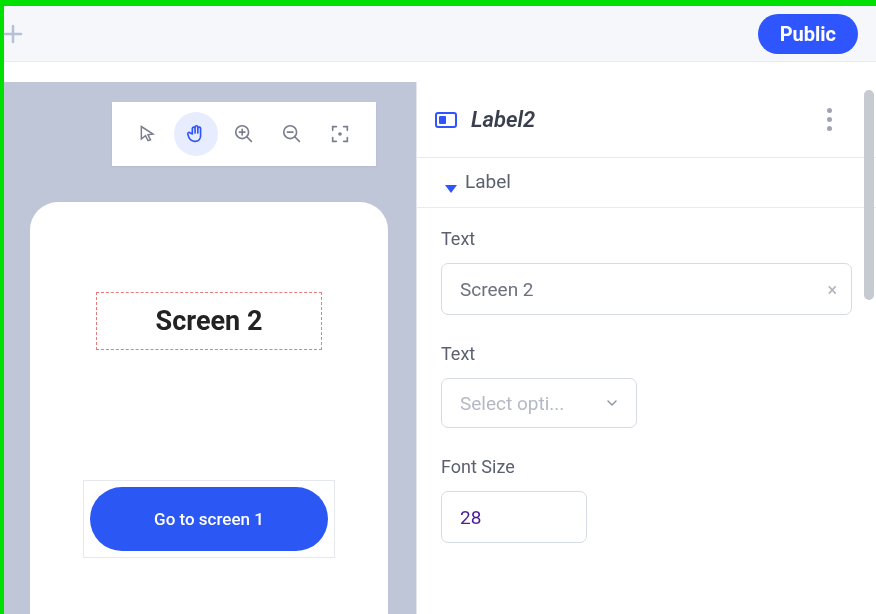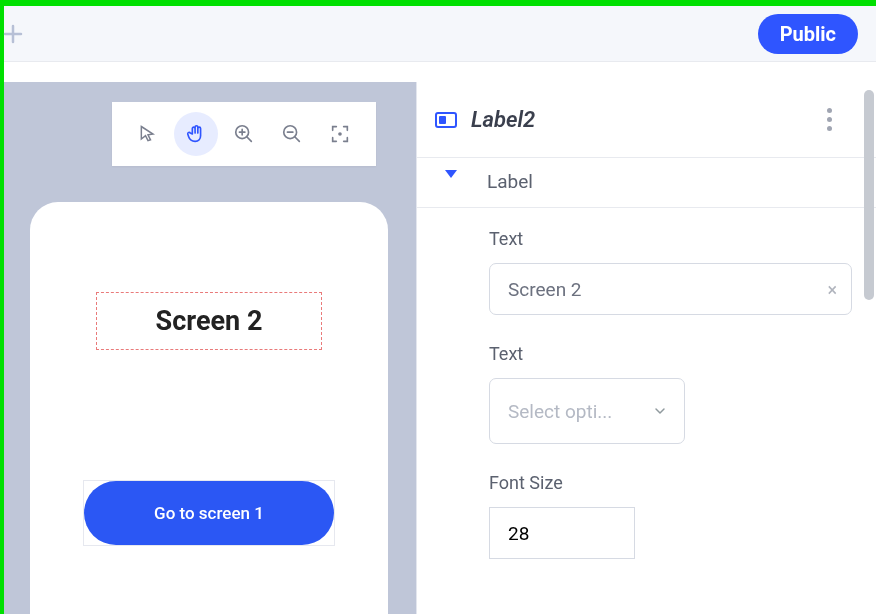--- a/index.html
+++ b/index.html
@@ -113,20 +113,21 @@
     justify-content: center;
     font-size: 27px;
     font-weight: 700;
     color: #222;
     cursor: move;
   }
   .goto-btn-wrap {
     margin: 130px auto 0;
     width: 252px;
     border: 1px solid #e6e8ef;
+    padding: 6px;
     display: flex;
   }
   .goto-btn {
     flex: 1;
     background: #2b57f4;
     color: #fff;
     border-radius: 32px;
     height: 64px;
     display: flex;
     align-items: center;
@@ -189,40 +190,39 @@
     margin-right: 18px;
   }
   .kebab span {
     width: 5px;
     height: 5px;
     background: #a0a5b2;
     border-radius: 50%;
   }
   .section-header {
     display: flex;
-    align-items: flex-start;
-    gap: 30px;
+    align-items: flex-end;
+    gap: 8px;
     padding: 12px 18px 14px 28px;
     border-top: 1px solid #e8eaef;
     border-bottom: 1px solid #e8eaef;
     cursor: pointer;
   }
   .caret-down {
     width: 0; height: 0;
     border-left: 6px solid transparent;
     border-right: 6px solid transparent;
     border-top: 8px solid #2f55ff;
   }
   .section-title {
     font-size: 19px;
     color: #5b616f;
   }
   .prop-group {
     padding: 20px 24px 8px 24px;
-    margin-left: 48px;
   }
   .prop-label {
     font-size: 18px;
     color: #5b616f;
     margin-bottom: 14px;
   }
   .text-input {
     width: 100%;
     height: 52px;
     border: 1px solid #d6dae3;
@@ -234,44 +234,44 @@
     color: #6c717f;
   }
   .text-input .clear-x {
     margin-left: auto;
     color: #b0b4bd;
     font-size: 18px;
     cursor: pointer;
   }
   .select-input {
     width: 196px;
-    height: 66px;
+    height: 50px;
     border: 1px solid #d6dae3;
     border-radius: 7px;
     display: flex;
     align-items: center;
     padding: 0 16px 0 18px;
     font-size: 19px;
     color: #b4b9c4;
     cursor: pointer;
   }
   .select-input .chev {
     margin-left: auto;
     color: #909a9e;
   }
   .num-input {
     width: 146px;
     height: 52px;
     border: 1px solid #d6dae3;
-    border-radius: 0;
+    border-radius: 7px;
     display: flex;
     align-items: center;
     padding: 0 18px;
     font-size: 19px;
-    color: #000000;
+    color: #4c1d95;
   }
   svg { display: block; }
 </style>
 </head>
 <body>
 
 <div class="green-top"></div>
 <div class="green-left"></div>
 
 <div class="topbar">

